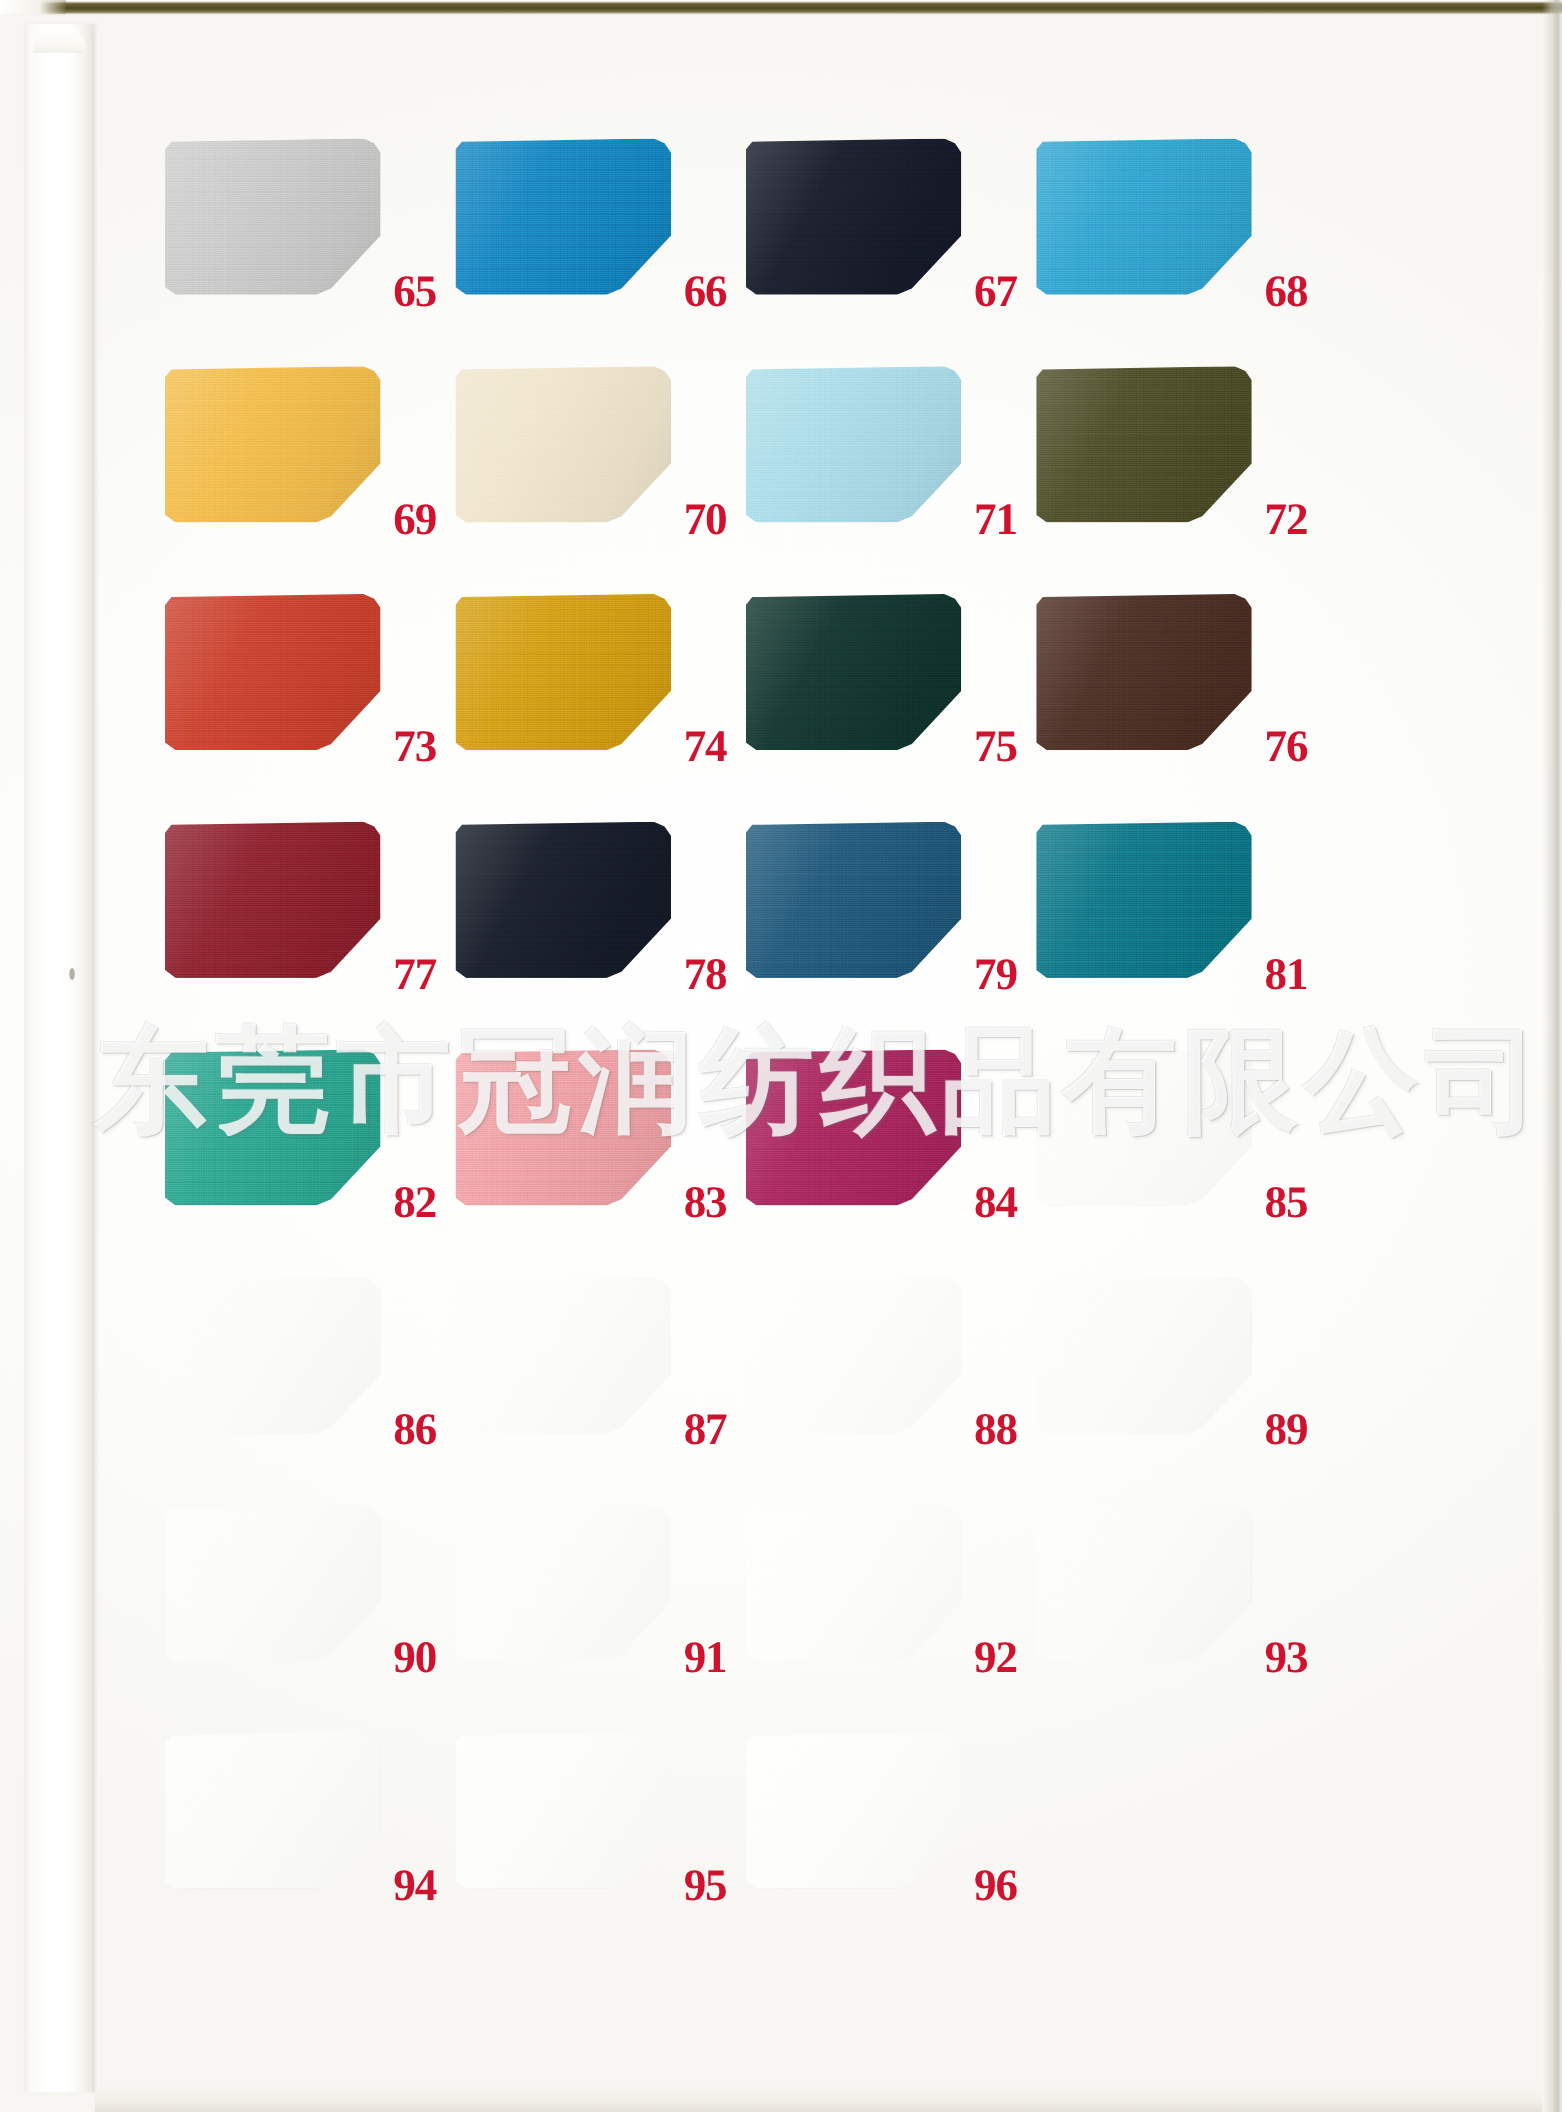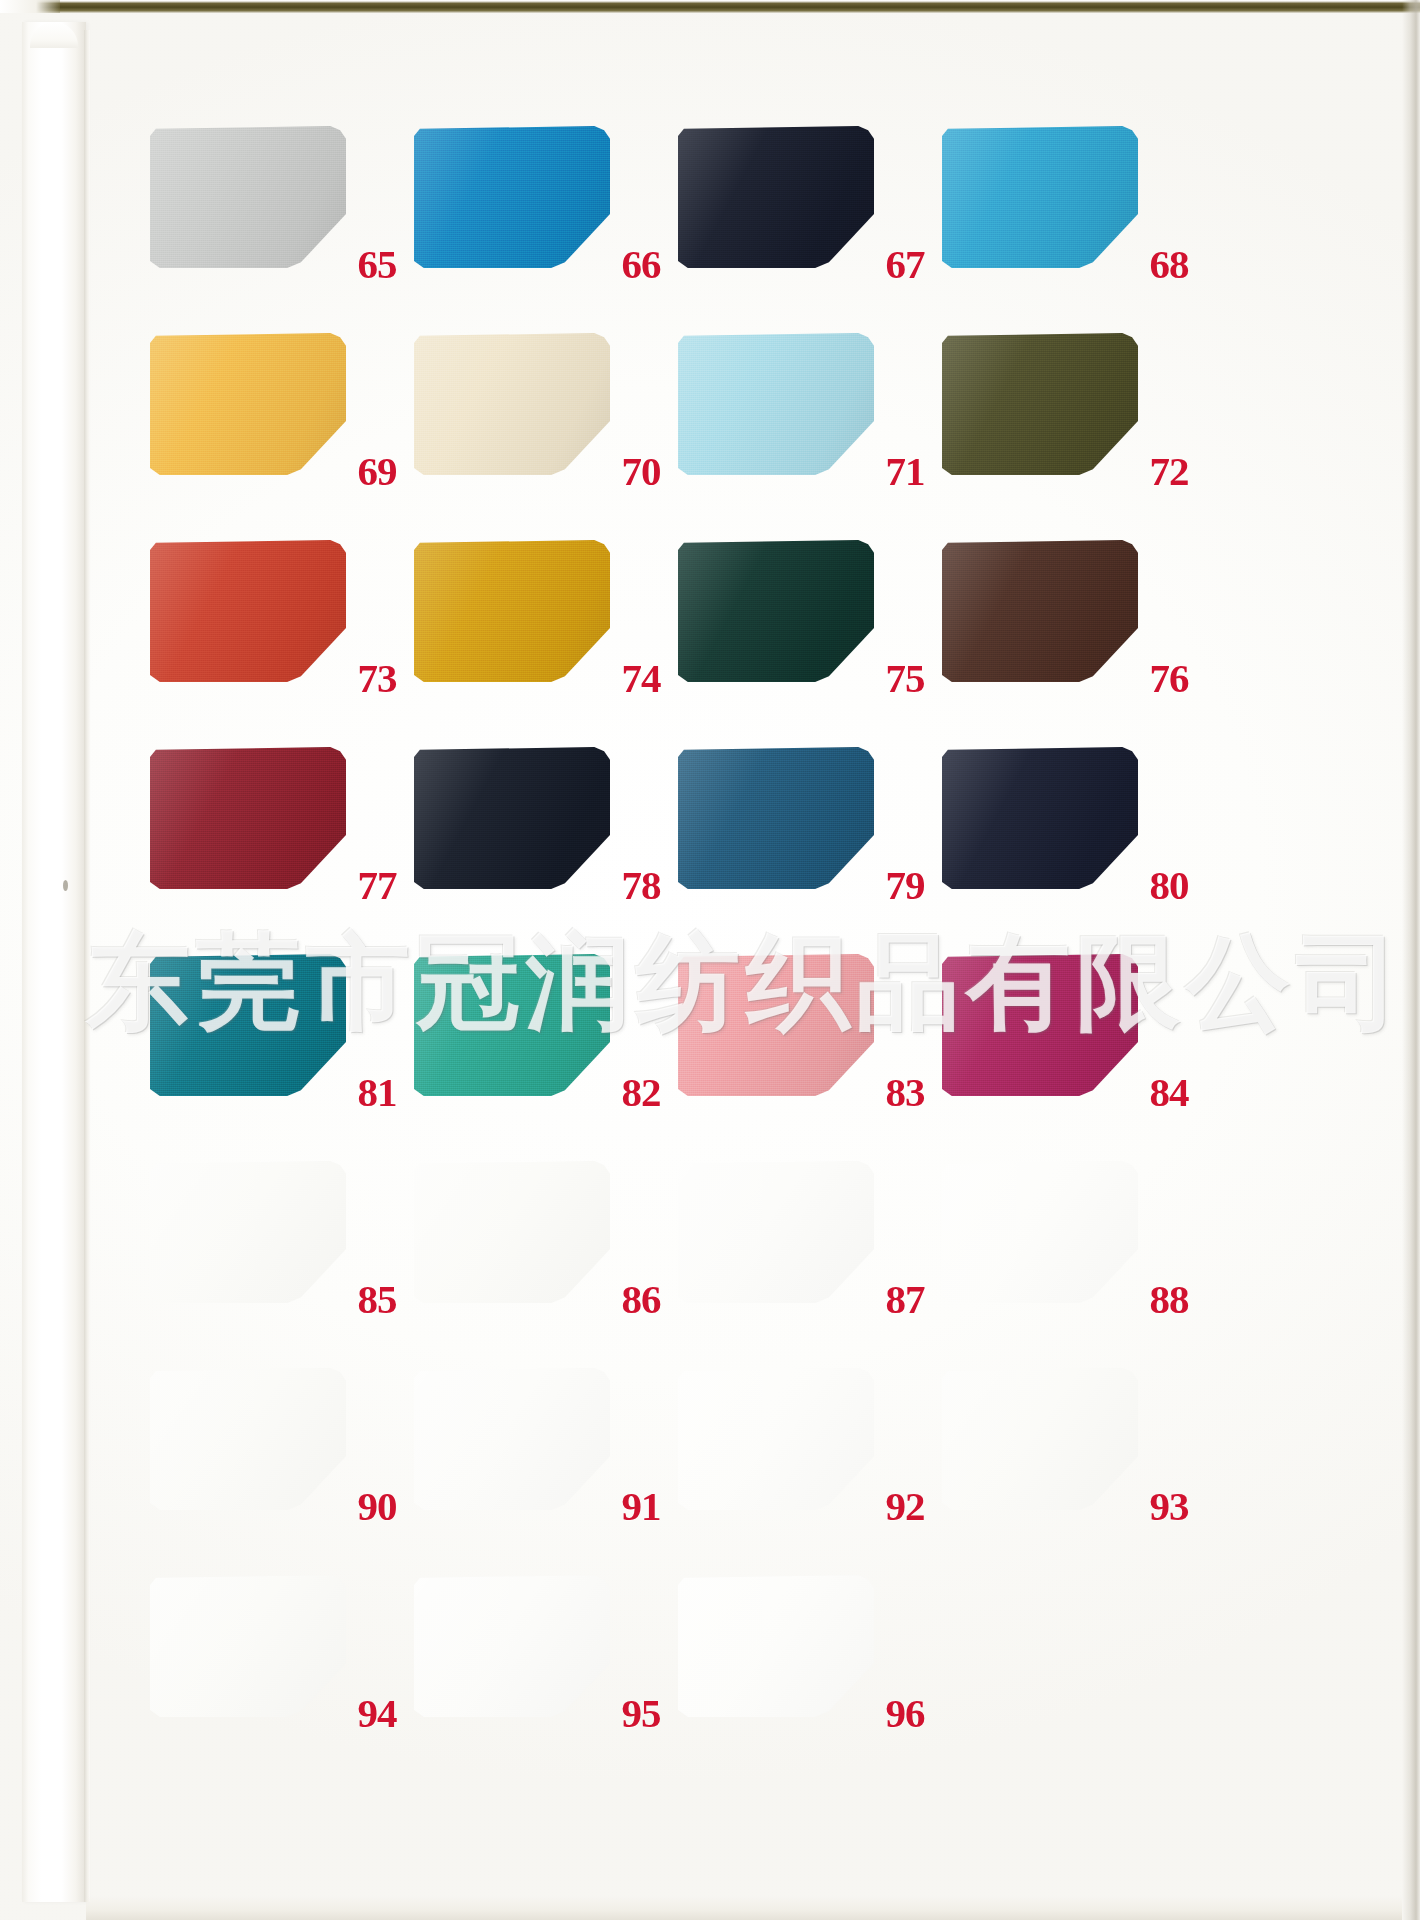--- a/index.html
+++ b/index.html
@@ -261,27 +261,20 @@
         <div class="num">78</div>
       </div>
       <div class="cell">
         <div class="swatch" title="petrol-blue" style="background: rgb(31, 86, 119);">
           <div class="weave"></div>
           <div class="sheen"></div>
         </div>
         <div class="num">79</div>
       </div>
       <div class="cell">
-        <div class="swatch" title="dark-navy" style="background: rgb(23, 28, 46);">
-          <div class="weave"></div>
-          <div class="sheen"></div>
-        </div>
-        <div class="num">80</div>
-      </div>
-      <div class="cell">
         <div class="swatch" title="teal" style="background: rgb(13, 115, 131);">
           <div class="weave"></div>
           <div class="sheen"></div>
         </div>
         <div class="num">81</div>
       </div>
       <div class="cell">
         <div class="swatch" title="jade-green" style="background: rgb(43, 165, 142);">
           <div class="weave"></div>
           <div class="sheen"></div>
@@ -328,20 +321,27 @@
           <div class="weave"></div>
           <div class="sheen"></div>
         </div>
         <div class="num">88</div>
       </div>
       <div class="cell">
         <div class="swatch blank" title="blank-white" style="background: rgb(251, 251, 248);">
           <div class="weave"></div>
           <div class="sheen"></div>
         </div>
+        <div class="num">89</div>
+      </div>
+      <div class="cell">
+        <div class="swatch blank" title="blank-white" style="background: rgb(251, 251, 248);">
+          <div class="weave"></div>
+          <div class="sheen"></div>
+        </div>
         <div class="num">90</div>
       </div>
       <div class="cell">
         <div class="swatch blank" title="blank-white" style="background: rgb(252, 252, 250);">
           <div class="weave"></div>
           <div class="sheen"></div>
         </div>
         <div class="num">91</div>
       </div>
       <div class="cell">

